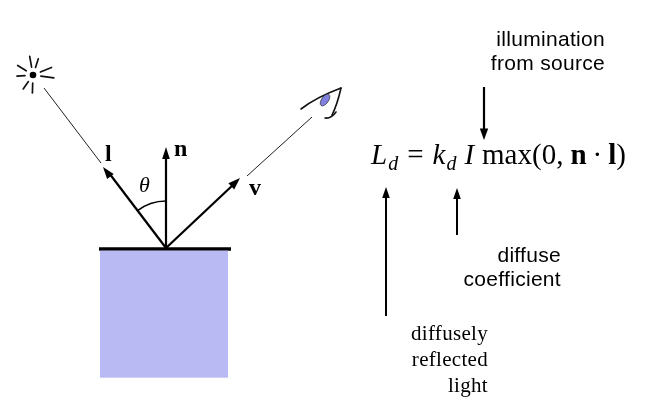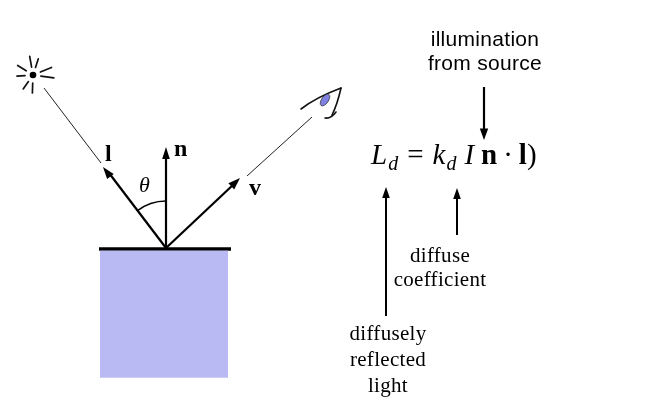--- a/index.html
+++ b/index.html
@@ -20,26 +20,26 @@
   }
   .angle-label{
     font-family:"Liberation Serif", serif;
     font-style:italic;
     font-size:22px;
     line-height:22px;
   }
   .note{
     font-size:21px;
     line-height:24px;
-    text-align:center;
+    text-align:right;
     white-space:pre-line;
     letter-spacing:0.3px;
   }
   .note-illum{left:365px;top:27px;width:240px;line-height:24px;}
-  .note-coeff{left:340px;top:243px;width:200px;font-family:Liberation Serif, serif;}
+  .note-coeff{left:361px;top:243px;width:200px;}
   .note-refl{left:288px;top:320px;width:200px;line-height:26px;font-family:Liberation Serif, serif;}
   #formula{
     position:absolute;
     left:371px;top:138px;
     display:flex;
     align-items:baseline;
     font-family:"Liberation Serif", serif;
     font-size:29px;
     line-height:1.15;
     color:#000;
@@ -139,19 +139,20 @@
 reflected
 light</div>
 
   <div id="formula">
     <span class="it">L</span>
       <span class="sub">d</span>
     <span class="m-eq">=</span>
     <span class="it">k</span>
       <span class="sub">d</span>
     <span class="it m-i">I</span>
+    <span class="m-max">max(0,</span>
     <span class="bold m-n">n</span>
     <span class="m-dot">·</span>
     <span class="bold">l</span>
     <span>)</span>
   </div>
 
 </div>
 
 </body></html>

